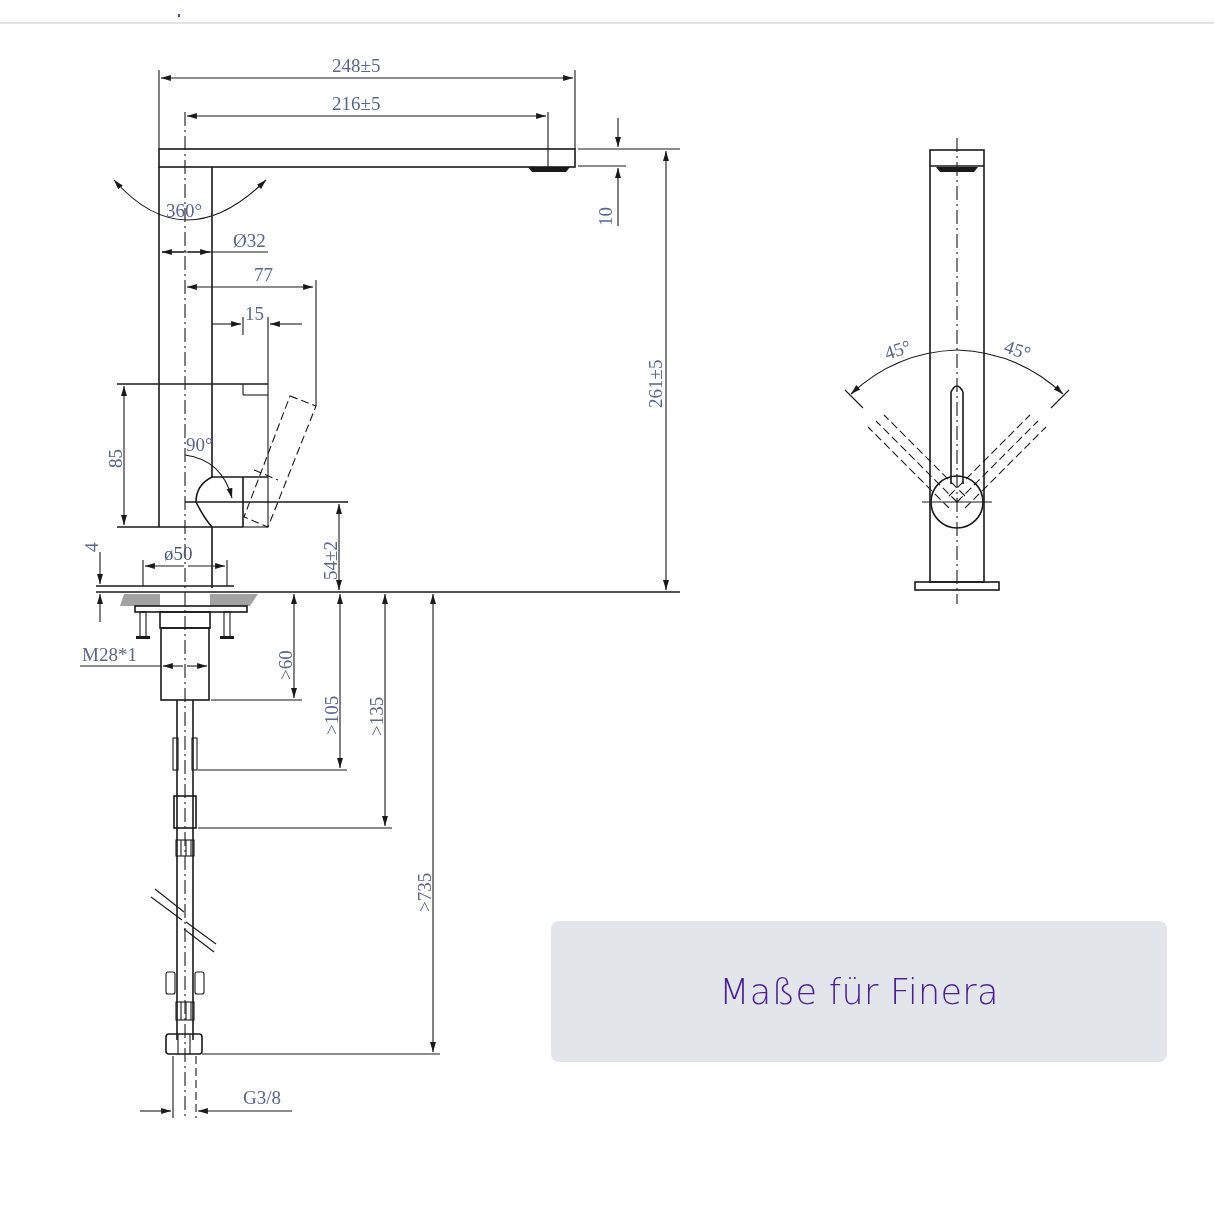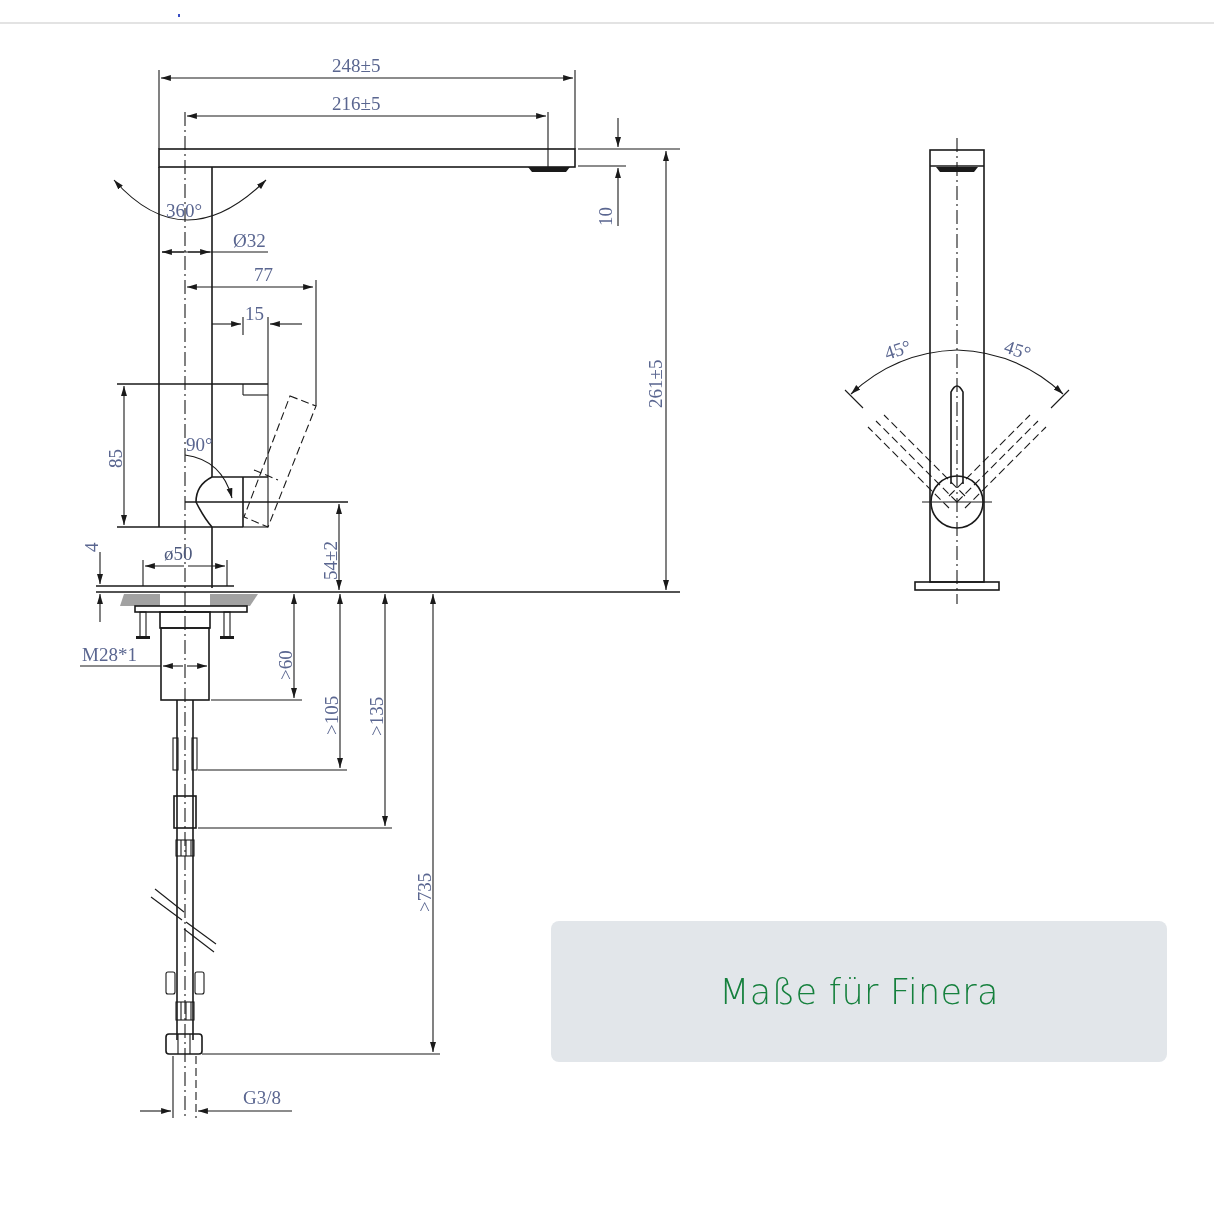--- a/index.html
+++ b/index.html
@@ -11,21 +11,21 @@
     .thin { stroke: #1a1a1a; stroke-width: 1.1; fill: none; }
     .ctr { stroke: #1a1a1a; stroke-width: 1.1; fill: none; stroke-dasharray: 14 4 2 4; }
     .dash { stroke: #1a1a1a; stroke-width: 1.1; fill: none; stroke-dasharray: 8 4; }
     .dimtxt { font-family: "Liberation Serif", serif; font-size: 19px; fill: #5a6690; }
     .dimtxt.dark { fill: #4e5a7e; }
     .caption-card {
       position: absolute; left: 551px; top: 921px; width: 616px; height: 141px;
       background: #e2e6ea; border-radius: 8px;
       display: flex; align-items: center; justify-content: center;
     }
-    .caption-text { font-family: "DejaVu Sans", sans-serif; font-size: 35px; color: #15803d; letter-spacing: 0.3px; font-weight: 300; }
+    .caption-text { font-family: "DejaVu Sans", sans-serif; font-size: 35px; color: #4c1d95; letter-spacing: 0.3px; font-weight: 300; }
   </style>
 </head>
 <body>
 
 <div class="topbar">
   <div class="topbar-dot"></div>
 </div>
 
 <svg class="drawing" width="1214" height="1214" viewBox="0 0 1214 1214">
   <defs>

